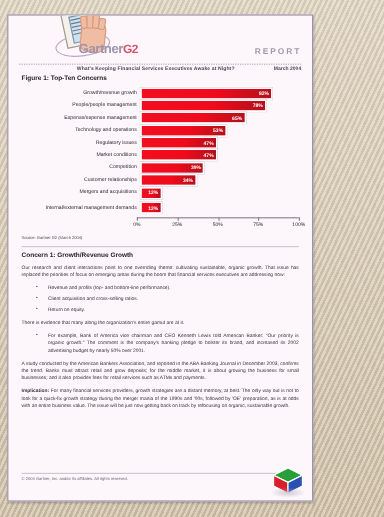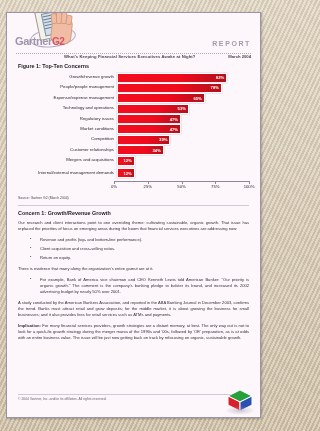--- a/index.html
+++ b/index.html
@@ -17,21 +17,21 @@
   }
   .page{
     position:absolute;left:6px;top:12px;width:253px;height:404px;
     background:#fdf7fb;
     border:1px solid #9b93a6;
     box-shadow:1px 1px 2px rgba(0,0,0,.25);
     overflow:hidden;
   }
   
   .hdr{position:relative;height:46px;}
-  .logo-wrap{position:absolute;left:8px;top:-4px;width:84px;height:46px;}
+  .logo-wrap{position:absolute;left:24px;top:-4px;width:84px;height:46px;text-align:right;}
   .logo-art{position:absolute;left:12px;top:1px;width:46px;height:36px;}
   .logo-ellipse{
     position:absolute;left:3px;top:18px;width:44px;height:17px;
     border:1px solid #b9a7c8;border-radius:50%;
     transform:rotate(-8deg);
   }
   .doc-sheet{
     position:absolute;left:10px;top:0px;width:19px;height:27px;
     background:#f4f1ea;border:1px solid #9c9a93;
     transform:rotate(-12deg);

